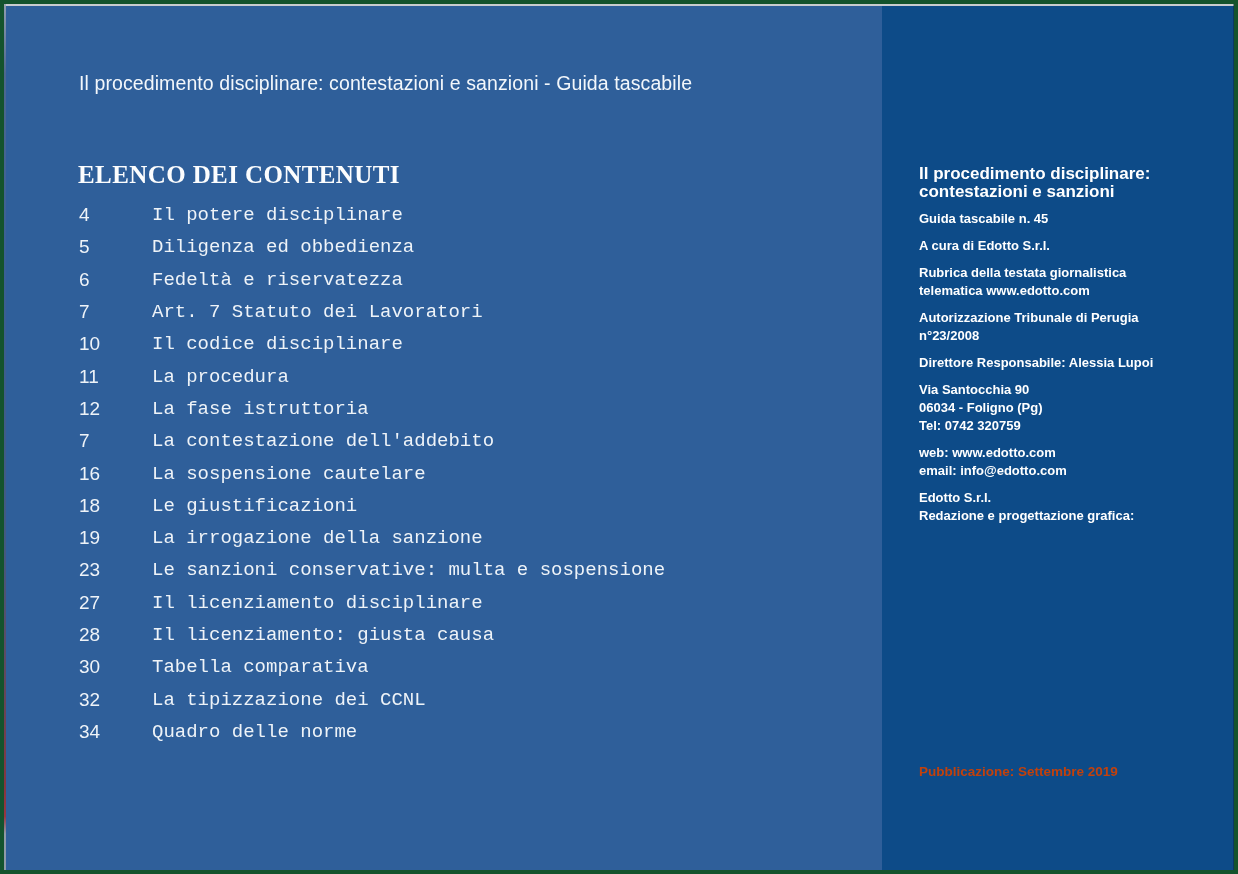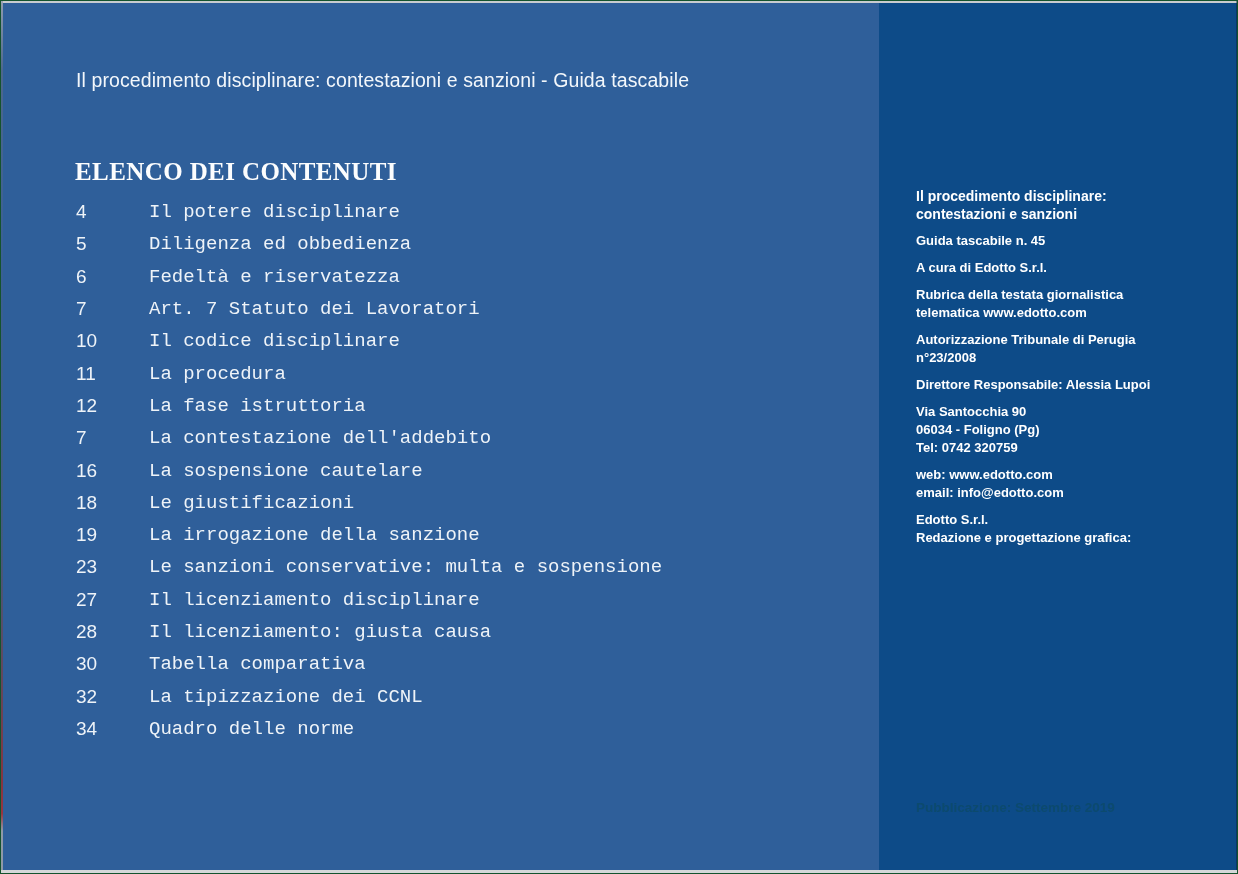--- a/index.html
+++ b/index.html
@@ -7,21 +7,21 @@
     padding: 0;
     background: #e8e8e8;
   }
   .page {
     position: relative;
     width: 1238px;
     height: 874px;
     overflow: hidden;
     background: #d5d7d9;
     font-family: "Liberation Sans", sans-serif;
-    border: 1px solid #14532d;
+    border: 4px solid #14532d;
     box-sizing: border-box;
   }
   
   .panel-left {
     position: absolute;
     left: 0;
     top: 0;
     width: 878px;
     height: 869px;
     background: #2f5f9a;
@@ -127,28 +127,27 @@
     width: 262px;
     color: #ffffff;
     font-size: 13px;
     font-weight: 700;
     line-height: 18px;
   }
   .sb-block {
     margin: 0 0 9px 0;
   }
   .sb-title {
-    font-size: 14px;
-    margin-top: 25px;
+    font-size: 17px;
   }
   .sidebar-pub {
     position: absolute;
     left: 915px;
-    top: 799px;
-    color: #0c4a6e;
+    top: 760px;
+    color: #c2410c;
     font-size: 13.5px;
     font-weight: 700;
   }
 </style>
 </head>
 <body>
 
 <div class="page">
 
   <div class="panel-left"></div>

